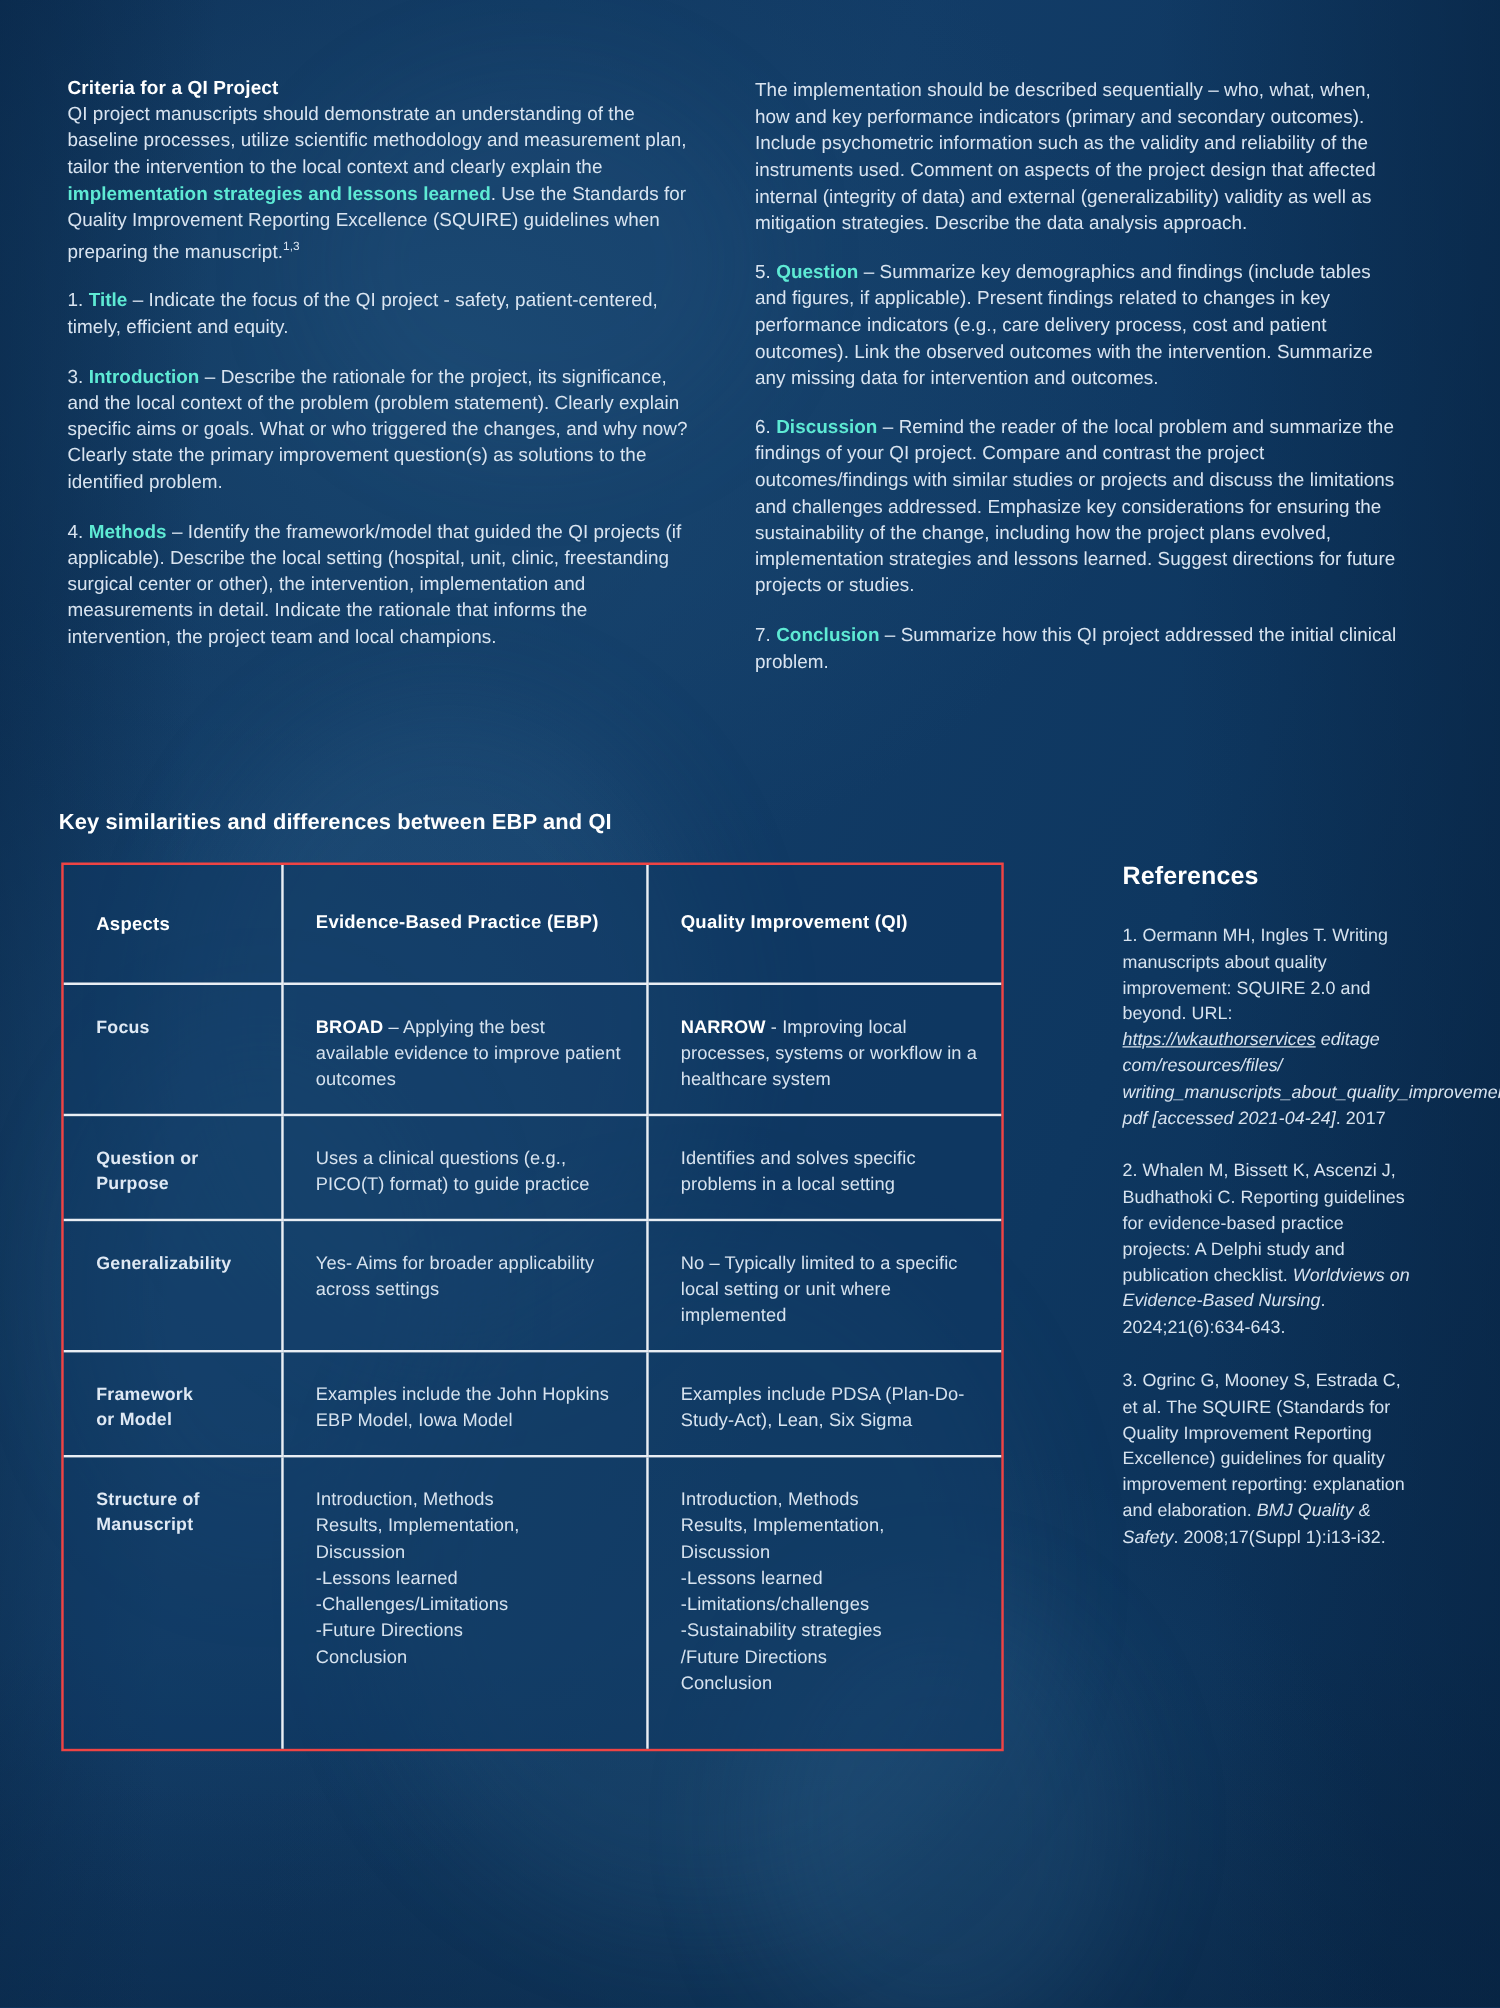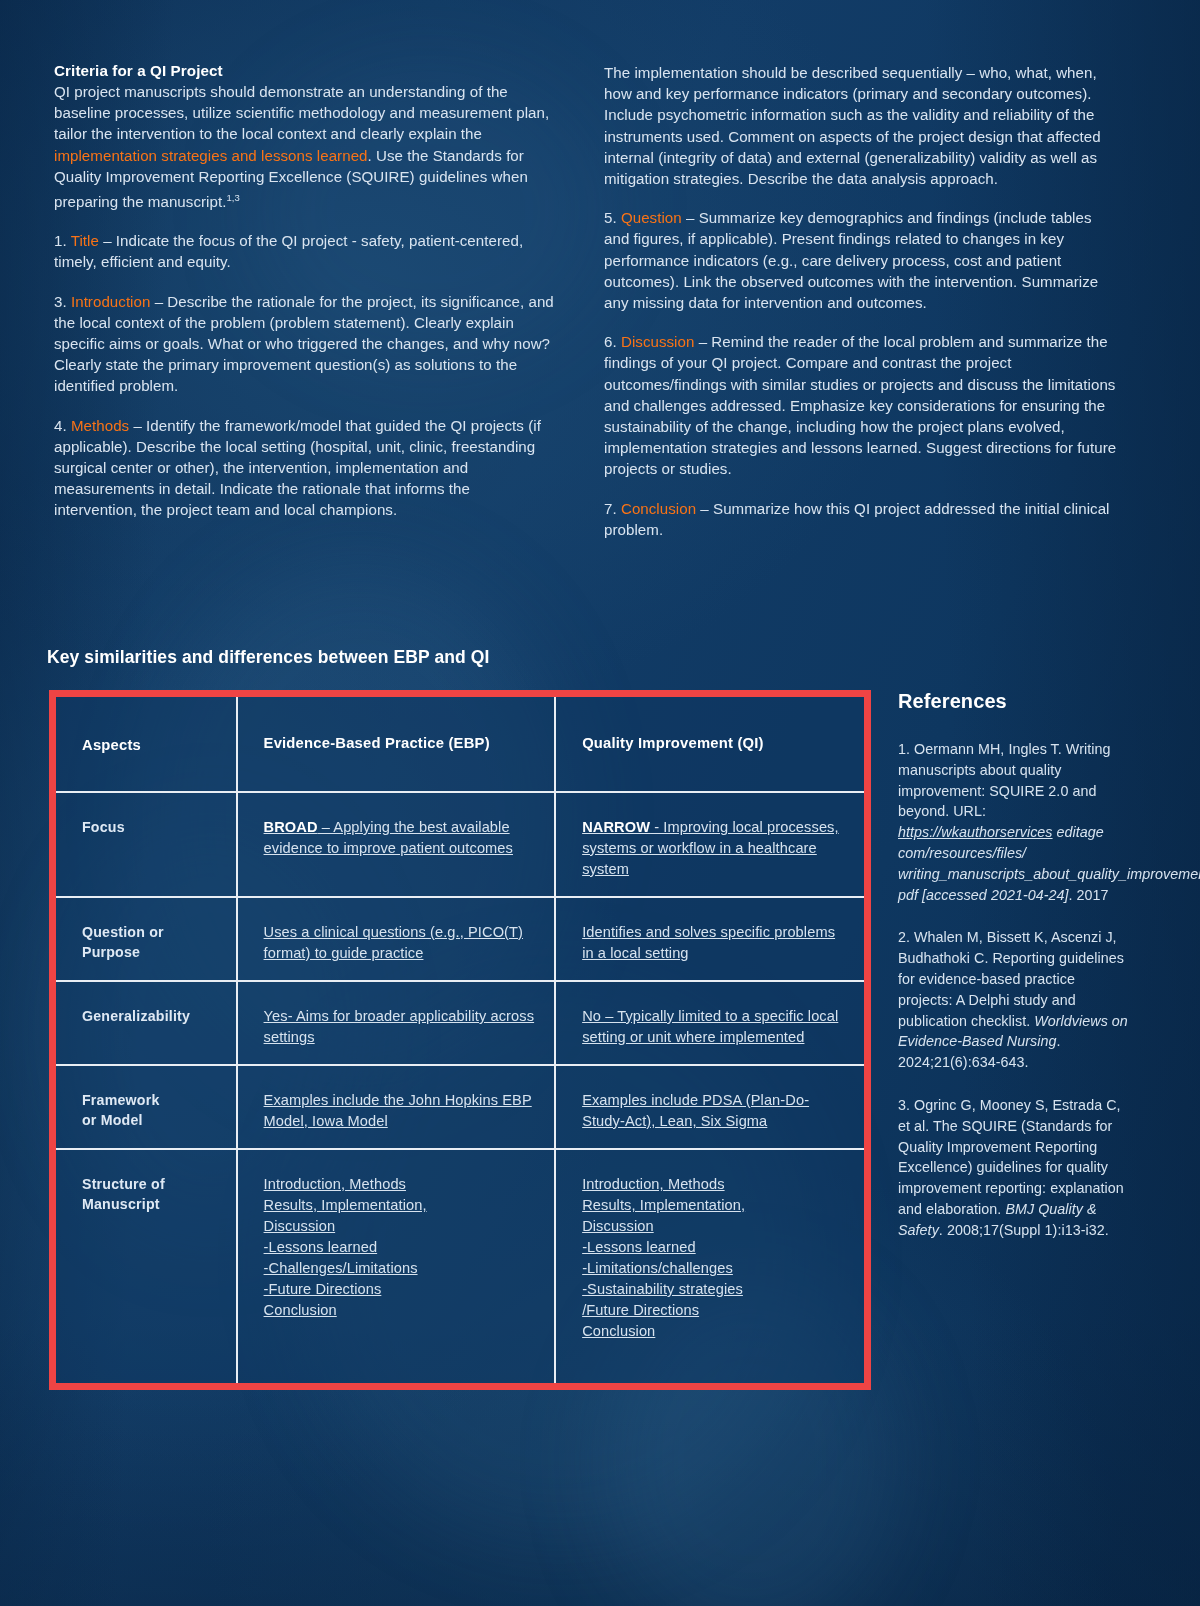--- a/index.html
+++ b/index.html
@@ -64,41 +64,41 @@
     margin-bottom: 2px;
   }
   p.body {
     font-size: 15.1px;
     line-height: 21.2px;
     color: #d9e4f0;
     margin-bottom: 18px;
     letter-spacing: .05px;
   }
   p.body:last-child { margin-bottom: 0; }
-  p.body b { color: #f97316; font-weight: normal; }
+  p.body b { color: #5eead4; font-weight: bold; }
   sup { font-size: 9.5px; vertical-align: super; }
 
   
   .section-title {
     position: absolute;
     left: 47px; top: 647px;
     font-size: 17.5px;
     font-weight: bold;
     color: #ffffff;
     letter-spacing: .1px;
   }
 
   
   .cmp-table {
     position: absolute;
     left: 49px; top: 690px;
-    width: 822px;
+    width: 754px;
     border-collapse: separate;
     border-spacing: 0;
-    border: 7px solid #ef4444;
+    border: 2px solid #ef4444;
     background: rgba(15,57,99,0.30);
   }
   .cmp-table td {
     border-right: 2px solid #e9eef4;
     border-bottom: 2px solid #e9eef4;
     vertical-align: top;
     padding: 24px 18px 16px 26px;
     background: rgba(14,56,98,0.34);
   }
   .cmp-table tr:last-child td { border-bottom: none; }
@@ -119,21 +119,20 @@
     font-weight: bold;
     color: #ffffff;
     letter-spacing: .2px;
   }
   .cell-text {
     font-size: 14.6px;
     line-height: 21px;
     color: #d7e3ef;
     white-space: pre-line;
     letter-spacing: .1px;
-    text-decoration: underline;
   }
   .cell-text b { color: #ffffff; font-weight: bold; }
   tr.r-head td { padding-top: 38px; padding-bottom: 38px; }
   tr.r-head td.c-aspect { padding-top: 40px; }
 
   
   .refs {
     position: absolute;
     left: 898px; top: 690px;
     width: 232px;

